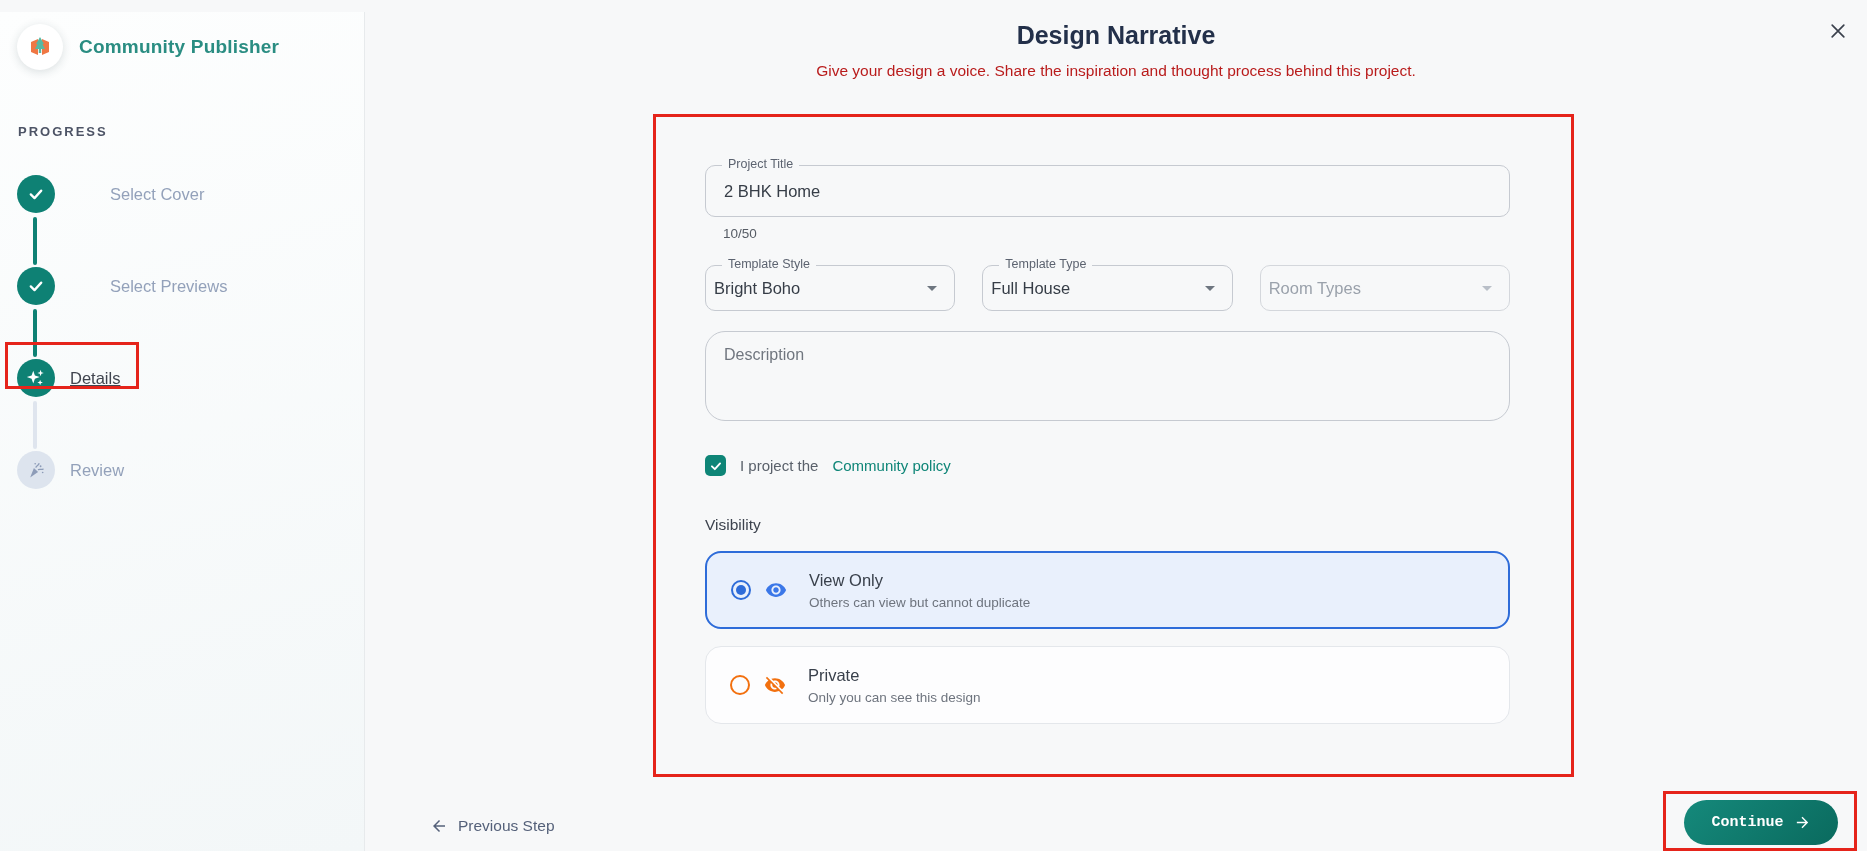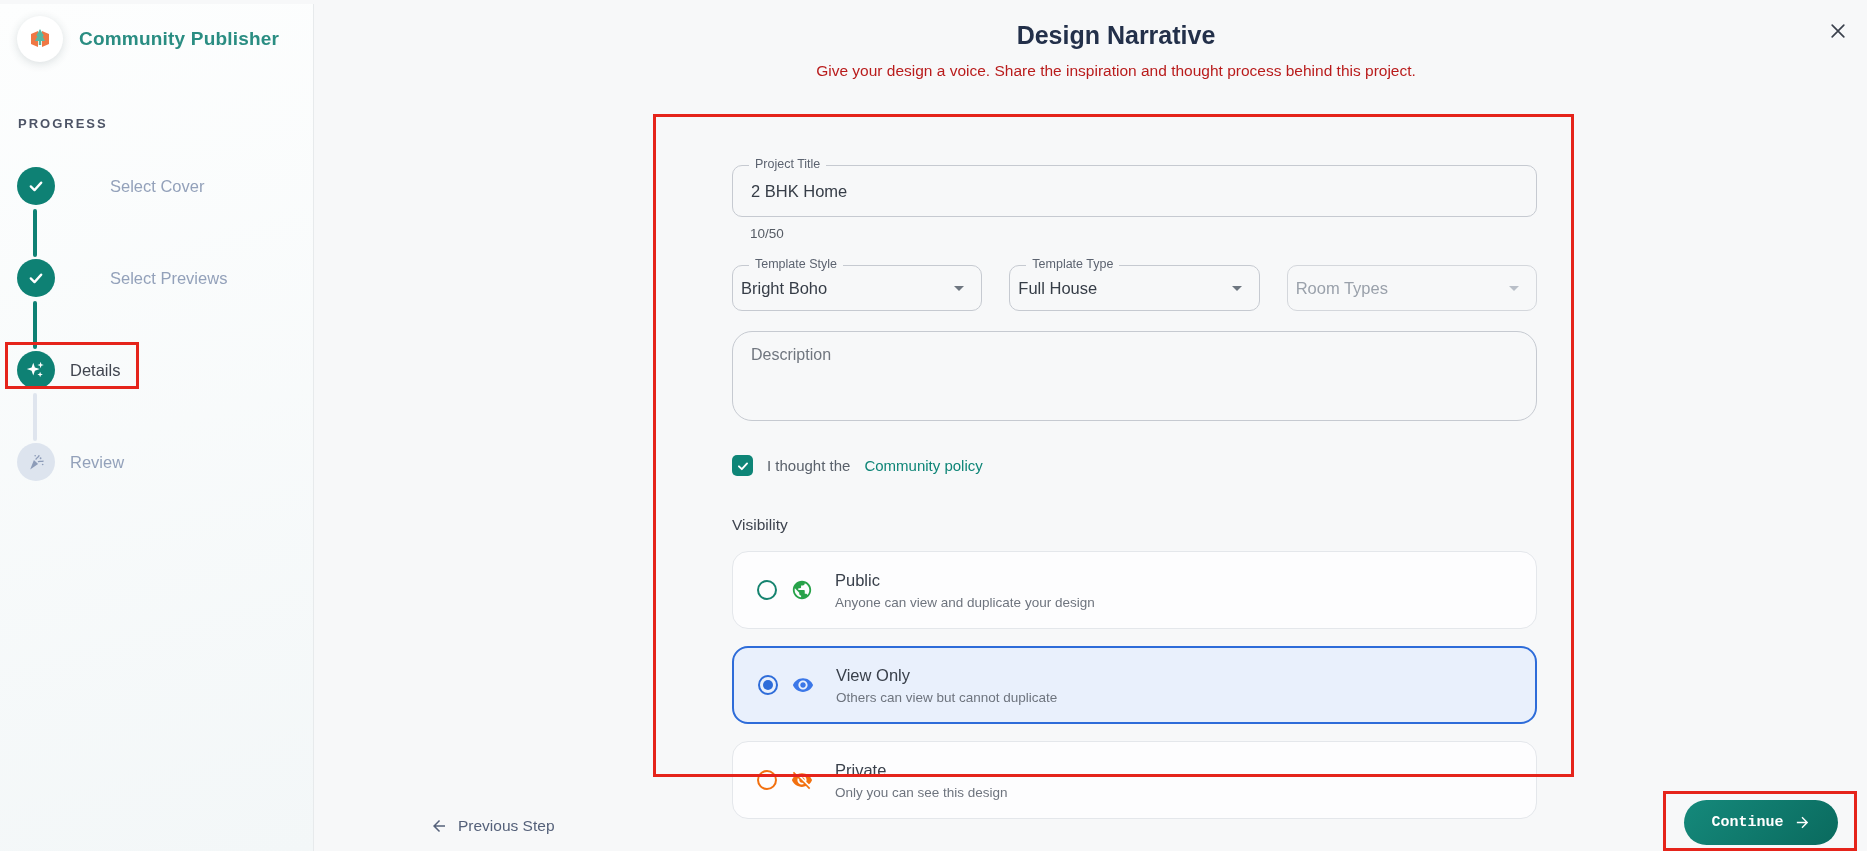--- a/index.html
+++ b/index.html
@@ -4,21 +4,21 @@
 <style>
   * { margin:0; padding:0; box-sizing:border-box; }
   html,body { width:1867px; height:851px; }
   body {
     position:relative; overflow:hidden;
     font-family:"Liberation Sans", sans-serif;
     background:#f7f8f9; color:#363d47;
   }
   
   .sidebar {
-    position:absolute; left:0; top:4px; bottom:0; width:314px;
+    position:absolute; left:0; top:12px; bottom:0; width:365px;
     background:linear-gradient(165deg,#fdfefe 0%,#f3f7f8 100%);
     border-right:1px solid #e7eaec;
   }
   .logo-row { position:absolute; left:17px; top:12px; display:flex; align-items:center; gap:16px; }
   .logo-circle {
     width:46px; height:46px; border-radius:50%; background:#ffffff;
     box-shadow:0 2px 10px rgba(40,60,70,.16); display:flex; align-items:center; justify-content:center;
   }
   .app-title { font-size:19px; font-weight:bold; color:#2a8d82; letter-spacing:.2px; }
   .progress-label {
@@ -27,35 +27,35 @@
   }
   .step { position:absolute; left:17px; height:38px; display:flex; align-items:center; gap:15px; }
   .step-circle {
     width:38px; height:38px; border-radius:50%; flex:0 0 38px;
     display:flex; align-items:center; justify-content:center;
   }
   .step-circle.done, .step-circle.current { background:#0e8174; }
   .step-circle.todo { background:#dde4ee; }
   .step-label { font-size:16.5px; }
   .step-label.done { color:#93a1ba;margin-left:40px; }
-  .step-label.current { color:#40454f; }
+  .step-label.current { color:#40454f;text-decoration:underline; }
   .step-label.todo { color:#93a1ba; }
   .connector { position:absolute; left:33px; width:4px; border-radius:2px; }
   .connector.done { background:#0e8174; }
   .connector.todo { background:#dfe5ee; }
   
   .main { position:absolute; left:365px; top:0; right:0; bottom:0; }
   .page-title { text-align:center; padding-top:21px; font-size:25px; font-weight:bold; color:#23304a; }
   .page-subtitle { text-align:center; margin-top:12px; font-size:15.5px; color:#b91c1c; }
   .close-btn {
     position:absolute; top:16px; right:14px; width:30px; height:30px;
     display:flex; align-items:center; justify-content:center; cursor:pointer; color:#3a404c;
   }
   
-  .form-col { position:absolute; left:367px; top:165px; width:805px; }
+  .form-col { position:absolute; left:340px; top:165px; width:805px; }
   .field-outline {
     position:relative; border:1px solid #c6cad1; border-radius:10px; background:transparent;
   }
   .float-label {
     position:absolute; top:-9px; left:16px; padding:0 6px; background:#f7f8f9;
     font-size:12.5px; color:#5c6370; white-space:nowrap;
   }
   .title-input {
     width:100%; height:50px; border:none; outline:none; background:transparent;
     padding:0 18px; font-size:16.5px; color:#363d47; font-family:"Liberation Sans",sans-serif;
@@ -234,39 +234,27 @@
     
     <textarea class="desc-area" placeholder="Description" style=""></textarea>
 
     
     <div class="policy-row">
       <div class="checkbox">
         <svg width="14" height="14" viewBox="0 0 24 24">
             <path d="M5 12.5 L10 17.5 L19 7.5" fill="none" stroke="#ffffff" stroke-width="3.2" stroke-linecap="round" stroke-linejoin="round"></path>
           </svg>
       </div>
-      <span class="policy-text">I thought the</span>
+      <span class="policy-text">I project the</span>
       <span class="policy-link">Community policy</span>
     </div>
 
     
     <div class="visibility-label">Visibility</div>
 
-    <div class="vis-card">
-      <div class="radio public"></div>
-      <div class="vis-icon">
-        <svg width="22" height="22" viewBox="0 0 24 24" fill="#27a249">
-            <path d="M12 2C6.48 2 2 6.48 2 12s4.48 10 10 10 10-4.48 10-10S17.52 2 12 2zm-1 17.93c-3.95-.49-7-3.85-7-7.93 0-.62.08-1.21.21-1.79L9 15v1c0 1.1.9 2 2 2v1.93zm6.9-2.54c-.26-.81-1-1.39-1.9-1.39h-1v-3c0-.55-.45-1-1-1H8v-2h2c.55 0 1-.45 1-1V7h2c1.1 0 2-.9 2-2v-.41c2.93 1.19 5 4.06 5 7.41 0 2.08-.8 3.97-2.1 5.39z"></path>
-          </svg>
-      </div>
-      <div>
-        <div class="vis-title">Public</div>
-        <div class="vis-desc">Anyone can view and duplicate your design</div>
-      </div>
-    </div>
 
     <div class="vis-card selected">
       <div class="radio viewonly"></div>
       <div class="vis-icon">
         <svg width="22" height="22" viewBox="0 0 24 24" fill="#3b77e8">
             <path d="M12 4.5C7 4.5 2.73 7.61 1 12c1.73 4.39 6 7.5 11 7.5s9.27-3.11 11-7.5c-1.73-4.39-6-7.5-11-7.5zM12 17c-2.76 0-5-2.24-5-5s2.24-5 5-5 5 2.24 5 5-2.24 5-5 5zm0-8c-1.66 0-3 1.34-3 3s1.34 3 3 3 3-1.34 3-3-1.34-3-3-3z"></path>
           </svg>
       </div>
       <div>
         <div class="vis-title">View Only</div>

